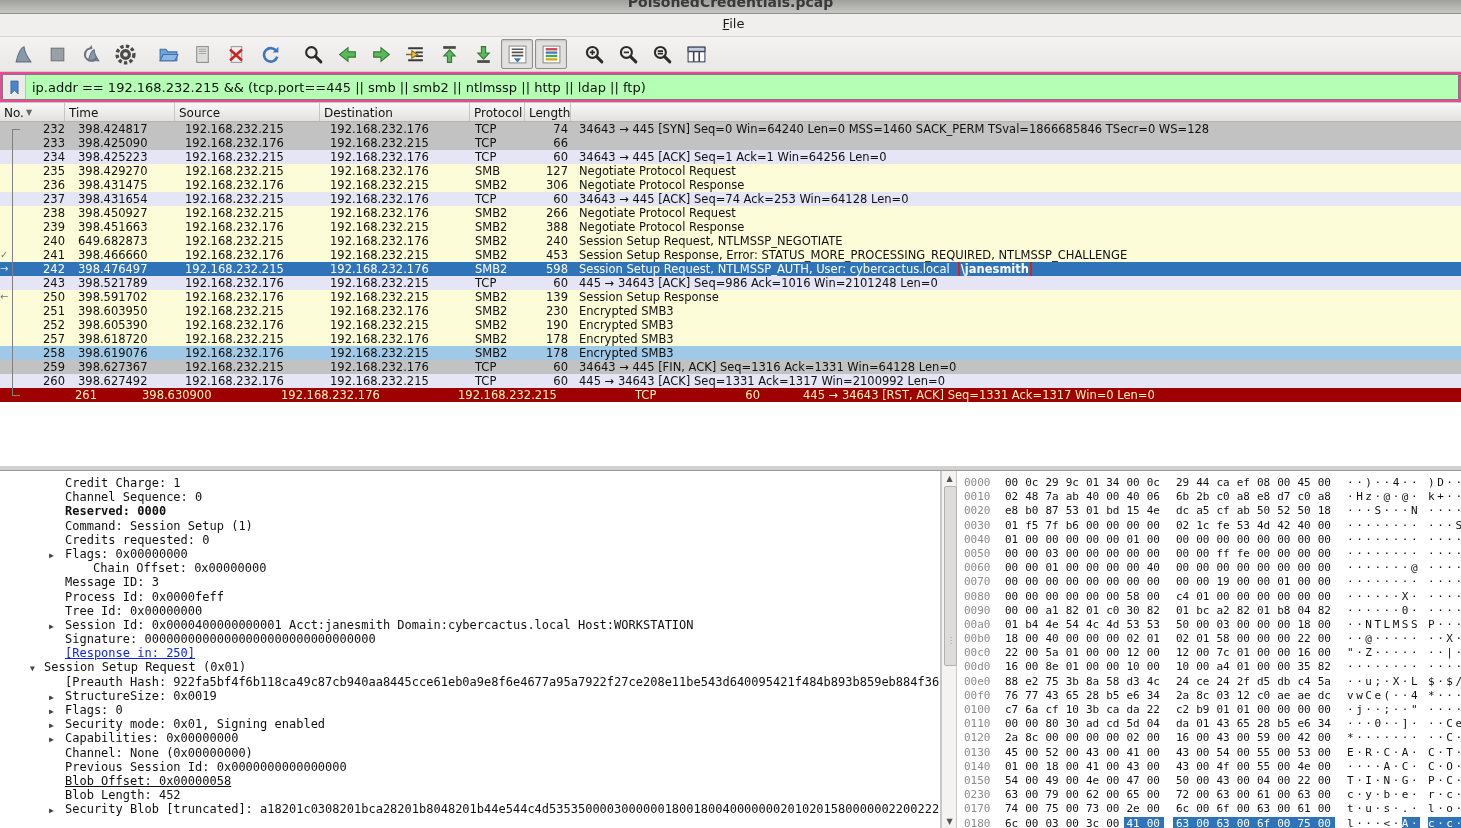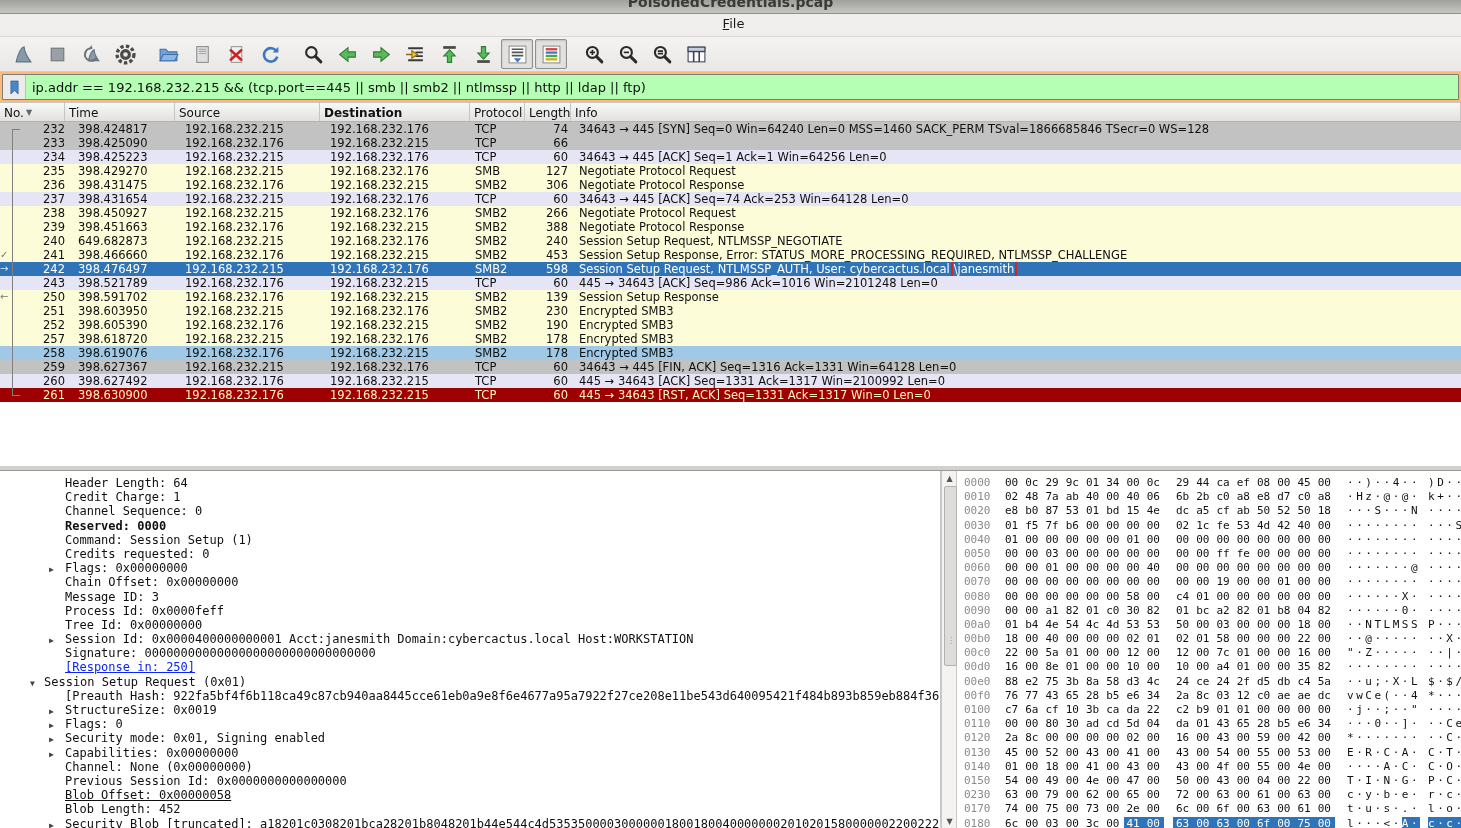--- a/index.html
+++ b/index.html
@@ -15,21 +15,21 @@
   .menu-item u{text-decoration:underline;}
 
   
   .toolbar{position:absolute;left:0;top:37px;width:1461px;height:35px;background:linear-gradient(#f4f3f2,#e9e8e6);border-bottom:1px solid #cfcecb;display:flex;align-items:center;padding-left:6px;box-sizing:border-box;}
   .tb-btn{width:30px;height:28px;display:inline-flex;align-items:center;justify-content:center;margin:0 1px;border:1px solid transparent;border-radius:2px;}
   .tb-btn svg{width:21px;height:21px;}
   .tb-btn.pressed{border:1px solid #8f8f8f;background:#e2e1df;box-shadow:inset 0 1px 2px rgba(0,0,0,.15);}
   .tb-sep{width:9px;height:24px;}
 
   
-  .filterbar{position:absolute;left:0;top:72px;width:1461px;height:31px;background:#fdba74;border-bottom:1px solid #c8c7c4;display:flex;align-items:center;padding:0 2px;box-sizing:border-box;}
+  .filterbar{position:absolute;left:0;top:72px;width:1461px;height:31px;background:#ec4899;border-bottom:1px solid #c8c7c4;display:flex;align-items:center;padding:0 2px;box-sizing:border-box;}
   .filter-field{flex:1;height:24px;border:1px solid #7c7c7c;background:#b4ffb4;display:flex;align-items:center;border-radius:1px;overflow:hidden;}
   .filter-bookmark{width:22px;height:100%;background:#ecebe9;border-right:1px solid #bdbcba;display:flex;align-items:center;justify-content:center;}
   .filter-bookmark svg{width:13px;height:17px;}
   .filter-input{flex:1;border:none;outline:none;background:transparent;font-family:"DejaVu Sans",sans-serif;font-size:13px;color:#101010;padding:0 6px;height:100%;}
 
   
   .plist{position:absolute;left:0;top:103px;width:1461px;height:363px;background:#ffffff;border-bottom:1px solid #9a9a9a;overflow:hidden;}
   .phead{display:flex;height:18px;background:linear-gradient(#f8f8f8,#e2e1df);border-bottom:1px solid #b4b3b1;font-size:12px;color:#111;}
   .phead .hcell{border-right:1px solid #c6c5c3;padding:1px 4px 0 4px;box-sizing:border-box;white-space:nowrap;overflow:hidden;display:flex;align-items:center;}
   .sortmark{font-size:8px;color:#666;margin-left:2px;}
@@ -41,25 +41,25 @@
   .c-src{width:145px;padding-left:10px;flex:none;}
   .c-dst{width:150px;padding-left:10px;flex:none;}
   .c-proto{width:55px;padding-left:5px;flex:none;}
   .c-len{width:46px;text-align:right;padding-right:3px;flex:none;}
   .c-info{flex:1;padding-left:8px;}
   .rc-gray{background:#c2c2c2;}
   .rc-lav{background:#e6e5f5;}
   .rc-yel{background:#fdfcd8;}
   .rc-sel{background:#2f74b8;color:#ffffff;}
   .rc-blu{background:#9fc9e6;}
-  .rc-red{background:#9e0000;color:#fdf3c0;}
+  .rc-red{background:#9e0000;color:#fdf3c0;gap:32px;}
   .vline{position:absolute;left:12px;width:0;border-left:1px solid #808080;}
   .hstub{position:absolute;left:12px;top:7px;width:8px;border-top:1px solid #808080;}
   .rowmark{position:absolute;left:0px;top:0;font-size:10px;line-height:14px;}
-  .redbox{border:2px solid #d42222;padding:0 1px;margin-left:1px;}
+  .redbox{border:2px solid #d42222;padding:0 1px;margin-left:8px;font-weight:bold;}
 
   
   .splitter{position:absolute;left:0;top:466px;width:1461px;height:4px;background:#d2d1ce;}
 
   
   .bottom{position:absolute;left:0;top:470px;width:1461px;height:358px;background:#ffffff;border-top:1px solid #9a9a9a;}
   .details{position:absolute;left:0;top:0;width:941px;height:358px;overflow:hidden;background:#fff;border-right:1px solid #c9c8c6;padding-top:5px;box-sizing:border-box;}
   .dline{height:14.2px;font-size:12px;line-height:14.2px;white-space:nowrap;color:#101010;font-family:"DejaVu Sans Mono",monospace;position:relative;}
   .darrow{position:absolute;font-size:8px;color:#444;top:2px;}
   .dlink{color:#0b24fb;text-decoration:underline;}
@@ -249,31 +249,28 @@
       <div class="hcell" style="width: 65px; flex: 0 0 auto;">
         <span>No.</span>
         <span class="sortmark">▼</span>
       </div>
       <div class="hcell" style="width: 110px; flex: 0 0 auto;">
         <span>Time</span>
       </div>
       <div class="hcell" style="width: 145px; flex: 0 0 auto;">
         <span>Source</span>
       </div>
-      <div class="hcell" style="width: 150px; flex: 0 0 auto; font-weight: bold;">
+      <div class="hcell" style="width: 150px; flex: 0 0 auto;">
         <span>Destination</span>
       </div>
       <div class="hcell" style="width: 55px; flex: 0 0 auto;">
         <span>Protocol</span>
       </div>
       <div class="hcell" style="width: 46px; flex: 0 0 auto;">
         <span>Length</span>
-      </div>
-      <div class="hcell" style="flex: 1 1 0%;">
-        <span>Info</span>
       </div>
     </div>
   <div id="prows">
       <div class="prow rc-gray">
         <div class="pcell c-margin">
           <div class="vline" style="top: 7px; bottom: 0px;"></div>
           <div class="hstub"></div>
         </div>
         <div class="pcell c-no">232</div>
         <div class="pcell c-time">398.424817</div>
@@ -514,28 +511,27 @@
         <div class="pcell c-len">60</div>
         <div class="pcell c-info">445 → 34643 [RST, ACK] Seq=1331 Ack=1317 Win=0 Len=0</div>
       </div>
     </div>
 </div>
 
 <div class="splitter"></div>
 
 <div class="bottom">
   <div class="details" id="details">
-      <div class="dline" style="padding-left: 65px;"><span>Header Length: 64</span></div>
       <div class="dline" style="padding-left: 65px;"><span>Credit Charge: 1</span></div>
       <div class="dline" style="padding-left: 65px;"><span>Channel Sequence: 0</span></div>
       <div class="dline" style="padding-left: 65px; font-weight: bold;"><span>Reserved: 0000</span></div>
       <div class="dline" style="padding-left: 65px;"><span>Command: Session Setup (1)</span></div>
       <div class="dline" style="padding-left: 65px;"><span>Credits requested: 0</span></div>
       <div class="dline" style="padding-left: 65px;"><span class="darrow" style="left: 49px;">▶</span><span>Flags: 0x00000000</span></div>
-      <div class="dline" style="padding-left: 65px;"><span>Chain Offset: 0x00000000</span></div>
+      <div class="dline" style="padding-left: 65px; margin-left: 28px;"><span>Chain Offset: 0x00000000</span></div>
       <div class="dline" style="padding-left: 65px;"><span>Message ID: 3</span></div>
       <div class="dline" style="padding-left: 65px;"><span>Process Id: 0x0000feff</span></div>
       <div class="dline" style="padding-left: 65px;"><span>Tree Id: 0x00000000</span></div>
       <div class="dline" style="padding-left: 65px;"><span class="darrow" style="left: 49px;">▶</span><span>Session Id: 0x0000400000000001 Acct:janesmith Domain:cybercactus.local Host:WORKSTATION</span></div>
       <div class="dline" style="padding-left: 65px;"><span>Signature: 00000000000000000000000000000000</span></div>
       <div class="dline" style="padding-left: 65px;"><span class="dlink">[Response in: 250]</span></div>
       <div class="dline" style="padding-left: 44px;"><span class="darrow" style="left: 30px;">▼</span><span>Session Setup Request (0x01)</span></div>
       <div class="dline" style="padding-left: 65px;"><span>[Preauth Hash: 922fa5bf4f6b118ca49c87cb940aa8445cce61eb0a9e8f6e4677a95a7922f27ce208e11be543d640095421f484b893b859eb884f36c</span></div>
       <div class="dline" style="padding-left: 65px;"><span class="darrow" style="left: 49px;">▶</span><span>StructureSize: 0x0019</span></div>
       <div class="dline" style="padding-left: 65px;"><span class="darrow" style="left: 49px;">▶</span><span>Flags: 0</span></div>

